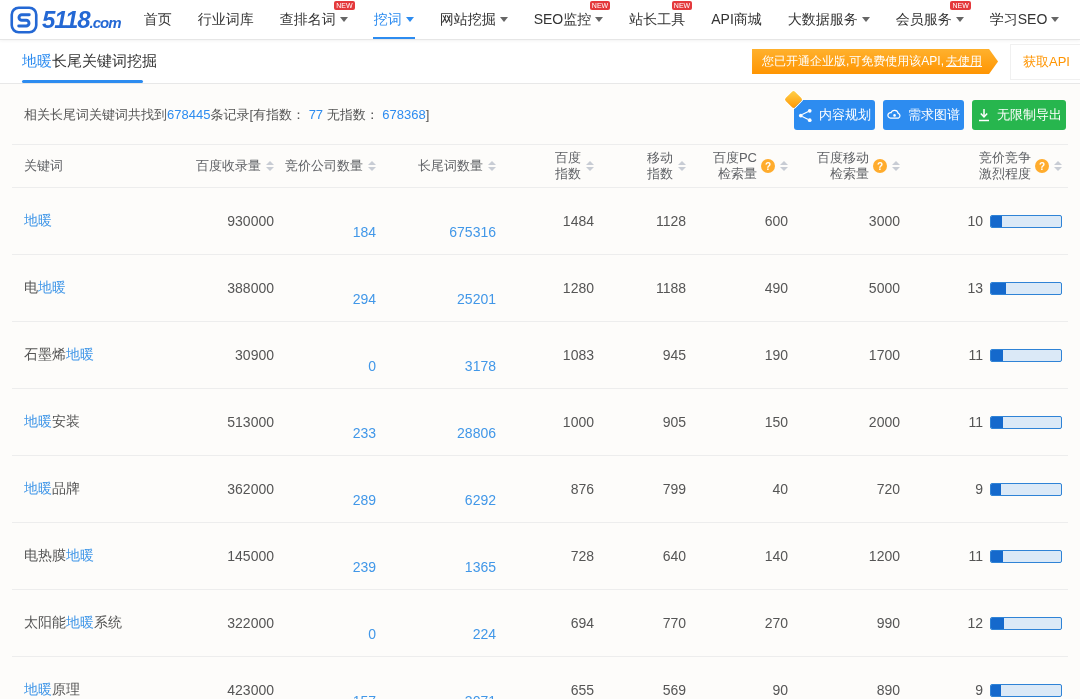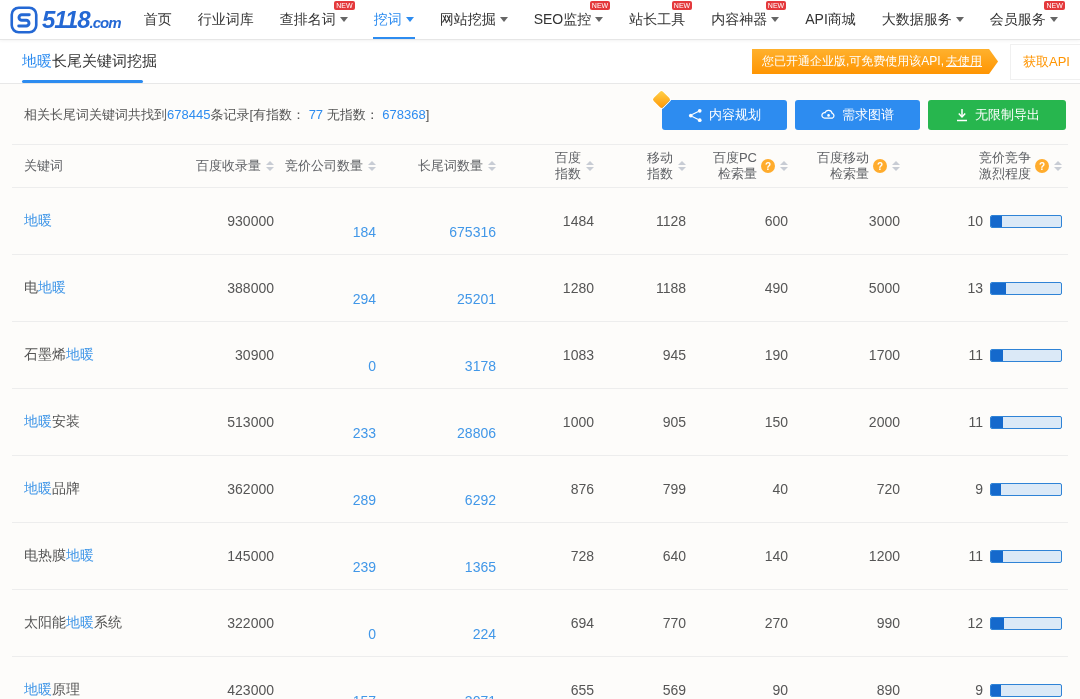--- a/index.html
+++ b/index.html
@@ -39,21 +39,21 @@
   .promo-banner .go { text-decoration:underline; margin-left:2px; color:#fff; }
   .get-api-btn { margin-left:12px; margin-right:0; background:#fff; border:1px solid #f0f0f0;
     color:#ff9502; font-size:13px; padding:8px 10px 8px 12px; cursor:pointer; border-right:none;text-align:right; }
 
   
   .summary-bar { display:flex; align-items:center; padding:16px 14px 10px 24px; }
   .summary { font-size:13px; color:#555; }
   .summary b { color:#2d8cf0; font-weight:normal; }
   .actions { margin-left:auto; display:flex; align-items:center; gap:8px; }
   .btn { position:relative; display:flex; align-items:center; gap:6px; border:none; cursor:pointer;
-    color:#fff; font-size:13px; padding:0 26px; height:30px; border-radius:3px;
+    color:#fff; font-size:13px; padding:0 4px; height:30px; border-radius:3px;
     font-family:inherit; }
   .btn-blue { background:#2d8cf0; }
   .btn-green { background:#27b64e; }
   .btn .bic { width:15px; height:15px; display:inline-block; }
   .ribbon { position:absolute; top:-7px; left:-7px; width:13px; height:13px;
     background:linear-gradient(135deg,#ffd34d,#ff9502); transform:rotate(45deg);
     border-radius:2px; box-shadow:0 0 0 1px #fff; }
 
   
   .table { margin:4px 12px 0 12px; }
@@ -116,25 +116,20 @@
           <span>网站挖掘</span>
           <i class="caret"></i>
         </div>
       <div class="nav-item">
           <span>SEO监控</span>
           <i class="caret"></i>
           <em class="new-badge">NEW</em>
         </div>
       <div class="nav-item">
           <span>站长工具</span>
-          <em class="new-badge">NEW</em>
-        </div>
-      <div class="nav-item">
-          <span>内容神器</span>
-          <i class="caret"></i>
           <em class="new-badge">NEW</em>
         </div>
       <div class="nav-item">
           <span>API商城</span>
         </div>
       <div class="nav-item">
           <span>大数据服务</span>
           <i class="caret"></i>
         </div>
       <div class="nav-item">

